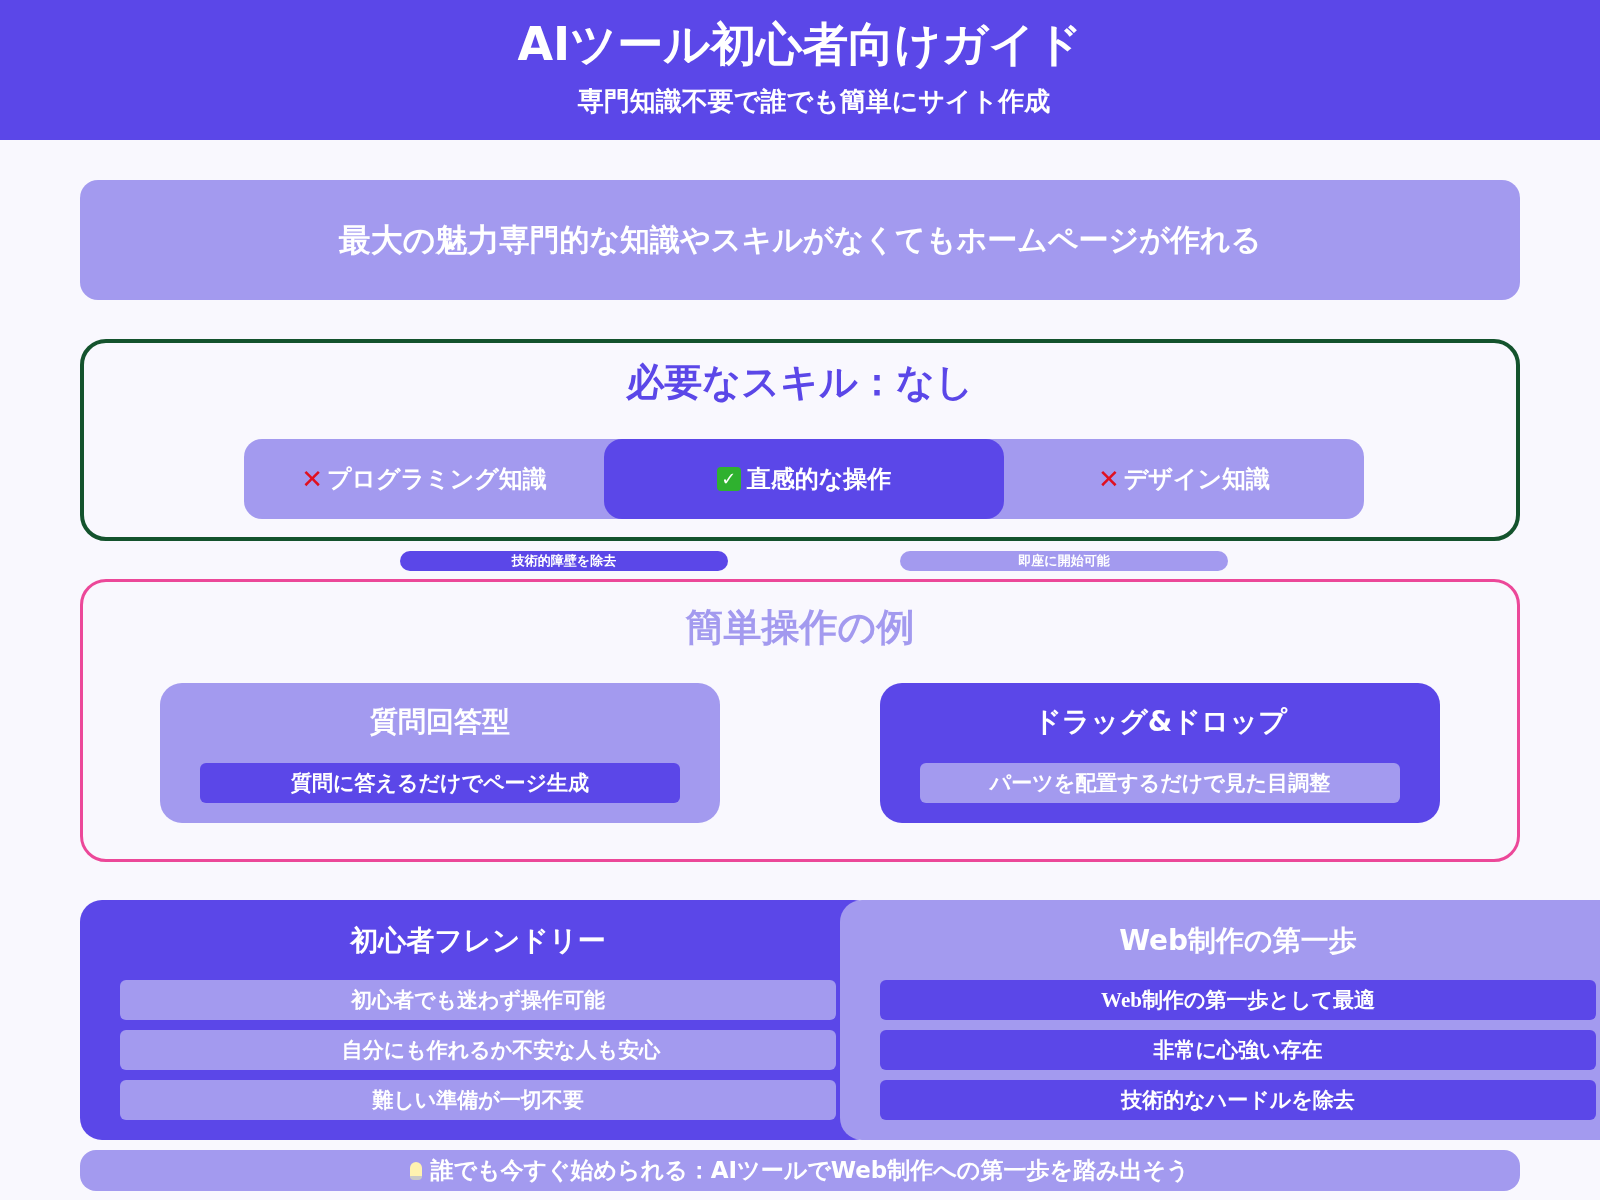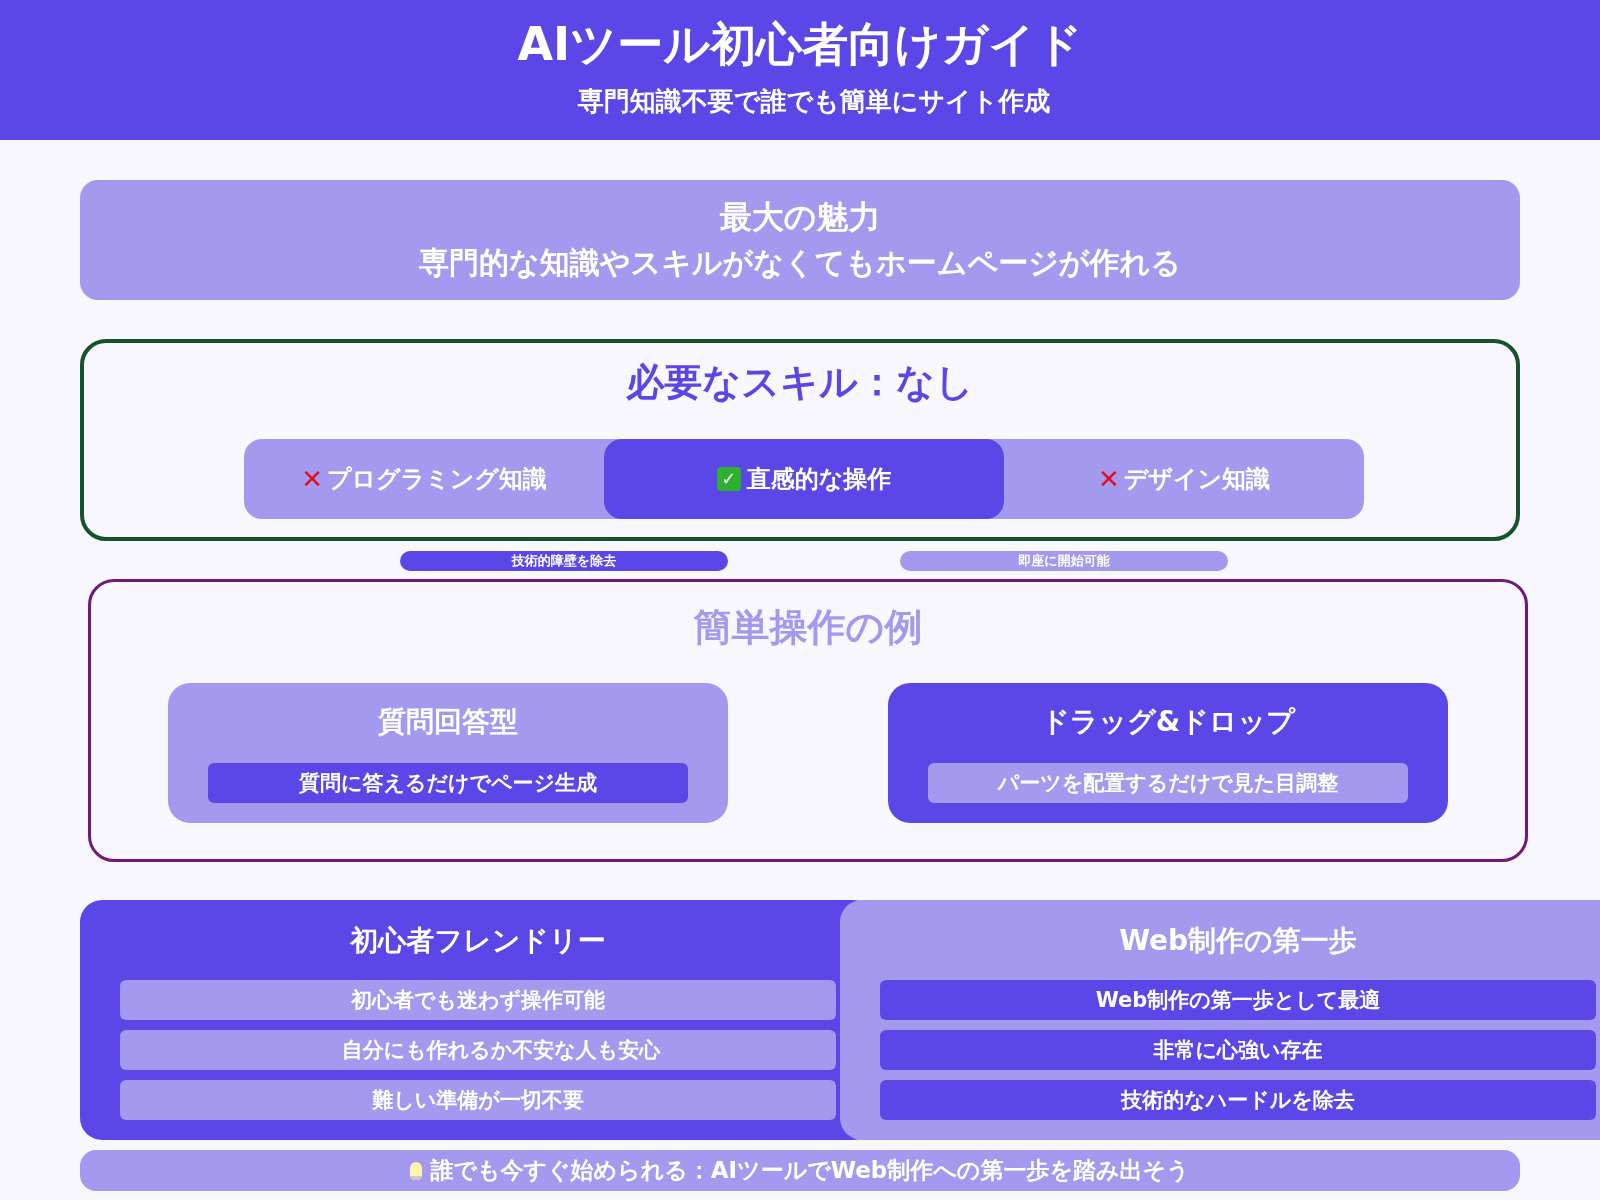--- a/index.html
+++ b/index.html
@@ -12,43 +12,43 @@
   }
   .abs { position: absolute; }
   .center { display: flex; align-items: center; justify-content: center; text-align: center; }
   .dark { background: #5b47e8; }
   .light { background: #a39aef; }
 
   #header { left: 0; top: 0; width: 1600px; height: 140px; background: #5b47e8; }
   #header .title { position: absolute; left: 0; right: 0; top: 14px; font-size: 46px; font-weight: bold; text-align: center; }
   #header .subtitle { position: absolute; left: 0; right: 0; top: 84px; font-size: 26px; font-weight: bold; text-align: center; margin-left: 28px; }
 
-  #appeal { left: 80px; top: 180px; width: 1440px; height: 120px; border-radius: 18px; flex-direction: column; }
+  #appeal { left: 80px; top: 180px; width: 1440px; height: 120px; border-radius: 18px; flex-direction: row; }
   #appeal .h { font-size: 32px; font-weight: bold; line-height: 46px; }
   #appeal .p { font-size: 30px; font-weight: bold; line-height: 46px; }
 
   #skills { left: 80px; top: 339px; width: 1440px; height: 202px; border: 4px solid #14532d; border-radius: 26px; }
   #skills .h { position: absolute; left: 0; right: 0; top: 14px; font-size: 38px; font-weight: bold; color: #5b47e8; text-align: center; }
   #skill-bar { left: 160px; top: 96px; width: 1120px; height: 80px; border-radius: 18px; background: #a39aef; }
   .skill { position: absolute; top: 0; height: 80px; font-size: 24px; font-weight: bold; }
   .skill .ic { font-size: 26px; margin-right: 4px; }
   .x-icon { color: #e01020; font-weight: bold; }
   .check-icon { display: inline-block; width: 24px; height: 24px; background: #2fb12f; border-radius: 4px; color: #fff; font-size: 18px; line-height: 24px; text-align: center; margin-right: 6px; }
 
   .tag { top: 551px; height: 20px; width: 328px; border-radius: 10px; font-size: 13px; font-weight: bold; }
 
-  #examples { left: 88px; top: 579px; width: 1440px; height: 283px; border: 3px solid #701a75; border-radius: 26px; }
+  #examples { left: 80px; top: 579px; width: 1440px; height: 283px; border: 3px solid #ec4899; border-radius: 26px; }
   #examples .h { position: absolute; left: 0; right: 0; top: 20px; font-size: 38px; font-weight: bold; color: #a39aef; text-align: center; }
   .ex-card { top: 101px; width: 560px; height: 140px; border-radius: 22px; }
   .ex-card .t { position: absolute; left: 0; right: 0; top: 20px; font-size: 28px; font-weight: bold; text-align: center; }
   .ex-card .d { position: absolute; left: 40px; right: 40px; top: 80px; height: 40px; border-radius: 6px; font-size: 21px; font-weight: bold; }
 
   .panel { top: 900px; width: 796px; height: 240px; border-radius: 22px; }
   .panel .t { position: absolute; left: 0; right: 0; top: 22px; font-size: 28px; font-weight: bold; text-align: center; }
-  .panel .item { position: absolute; left: 40px; right: 40px; height: 40px; border-radius: 6px; font-size: 21px; font-weight: bold; }
+  .panel .item { position: absolute; left: 40px; right: 40px; height: 40px; border-radius: 6px; font-size: 21px; font-weight: bold; font-family: Liberation Serif, serif; }
 
   #footer { left: 80px; top: 1150px; width: 1440px; height: 41px; border-radius: 16px; font-size: 23px; font-weight: bold; }
   .bulb-icon { display: inline-block; width: 12px; height: 18px; background: #fff2b0; border-radius: 6px 6px 4px 4px; margin-right: 8px; border-bottom: 4px solid #c9c9c9; }
 </style>
 </head>
 <body>
 
 <div id="header" class="abs">
   <div class="title">AIツール初心者向けガイド</div>
   <div class="subtitle">専門知識不要で誰でも簡単にサイト作成</div>

